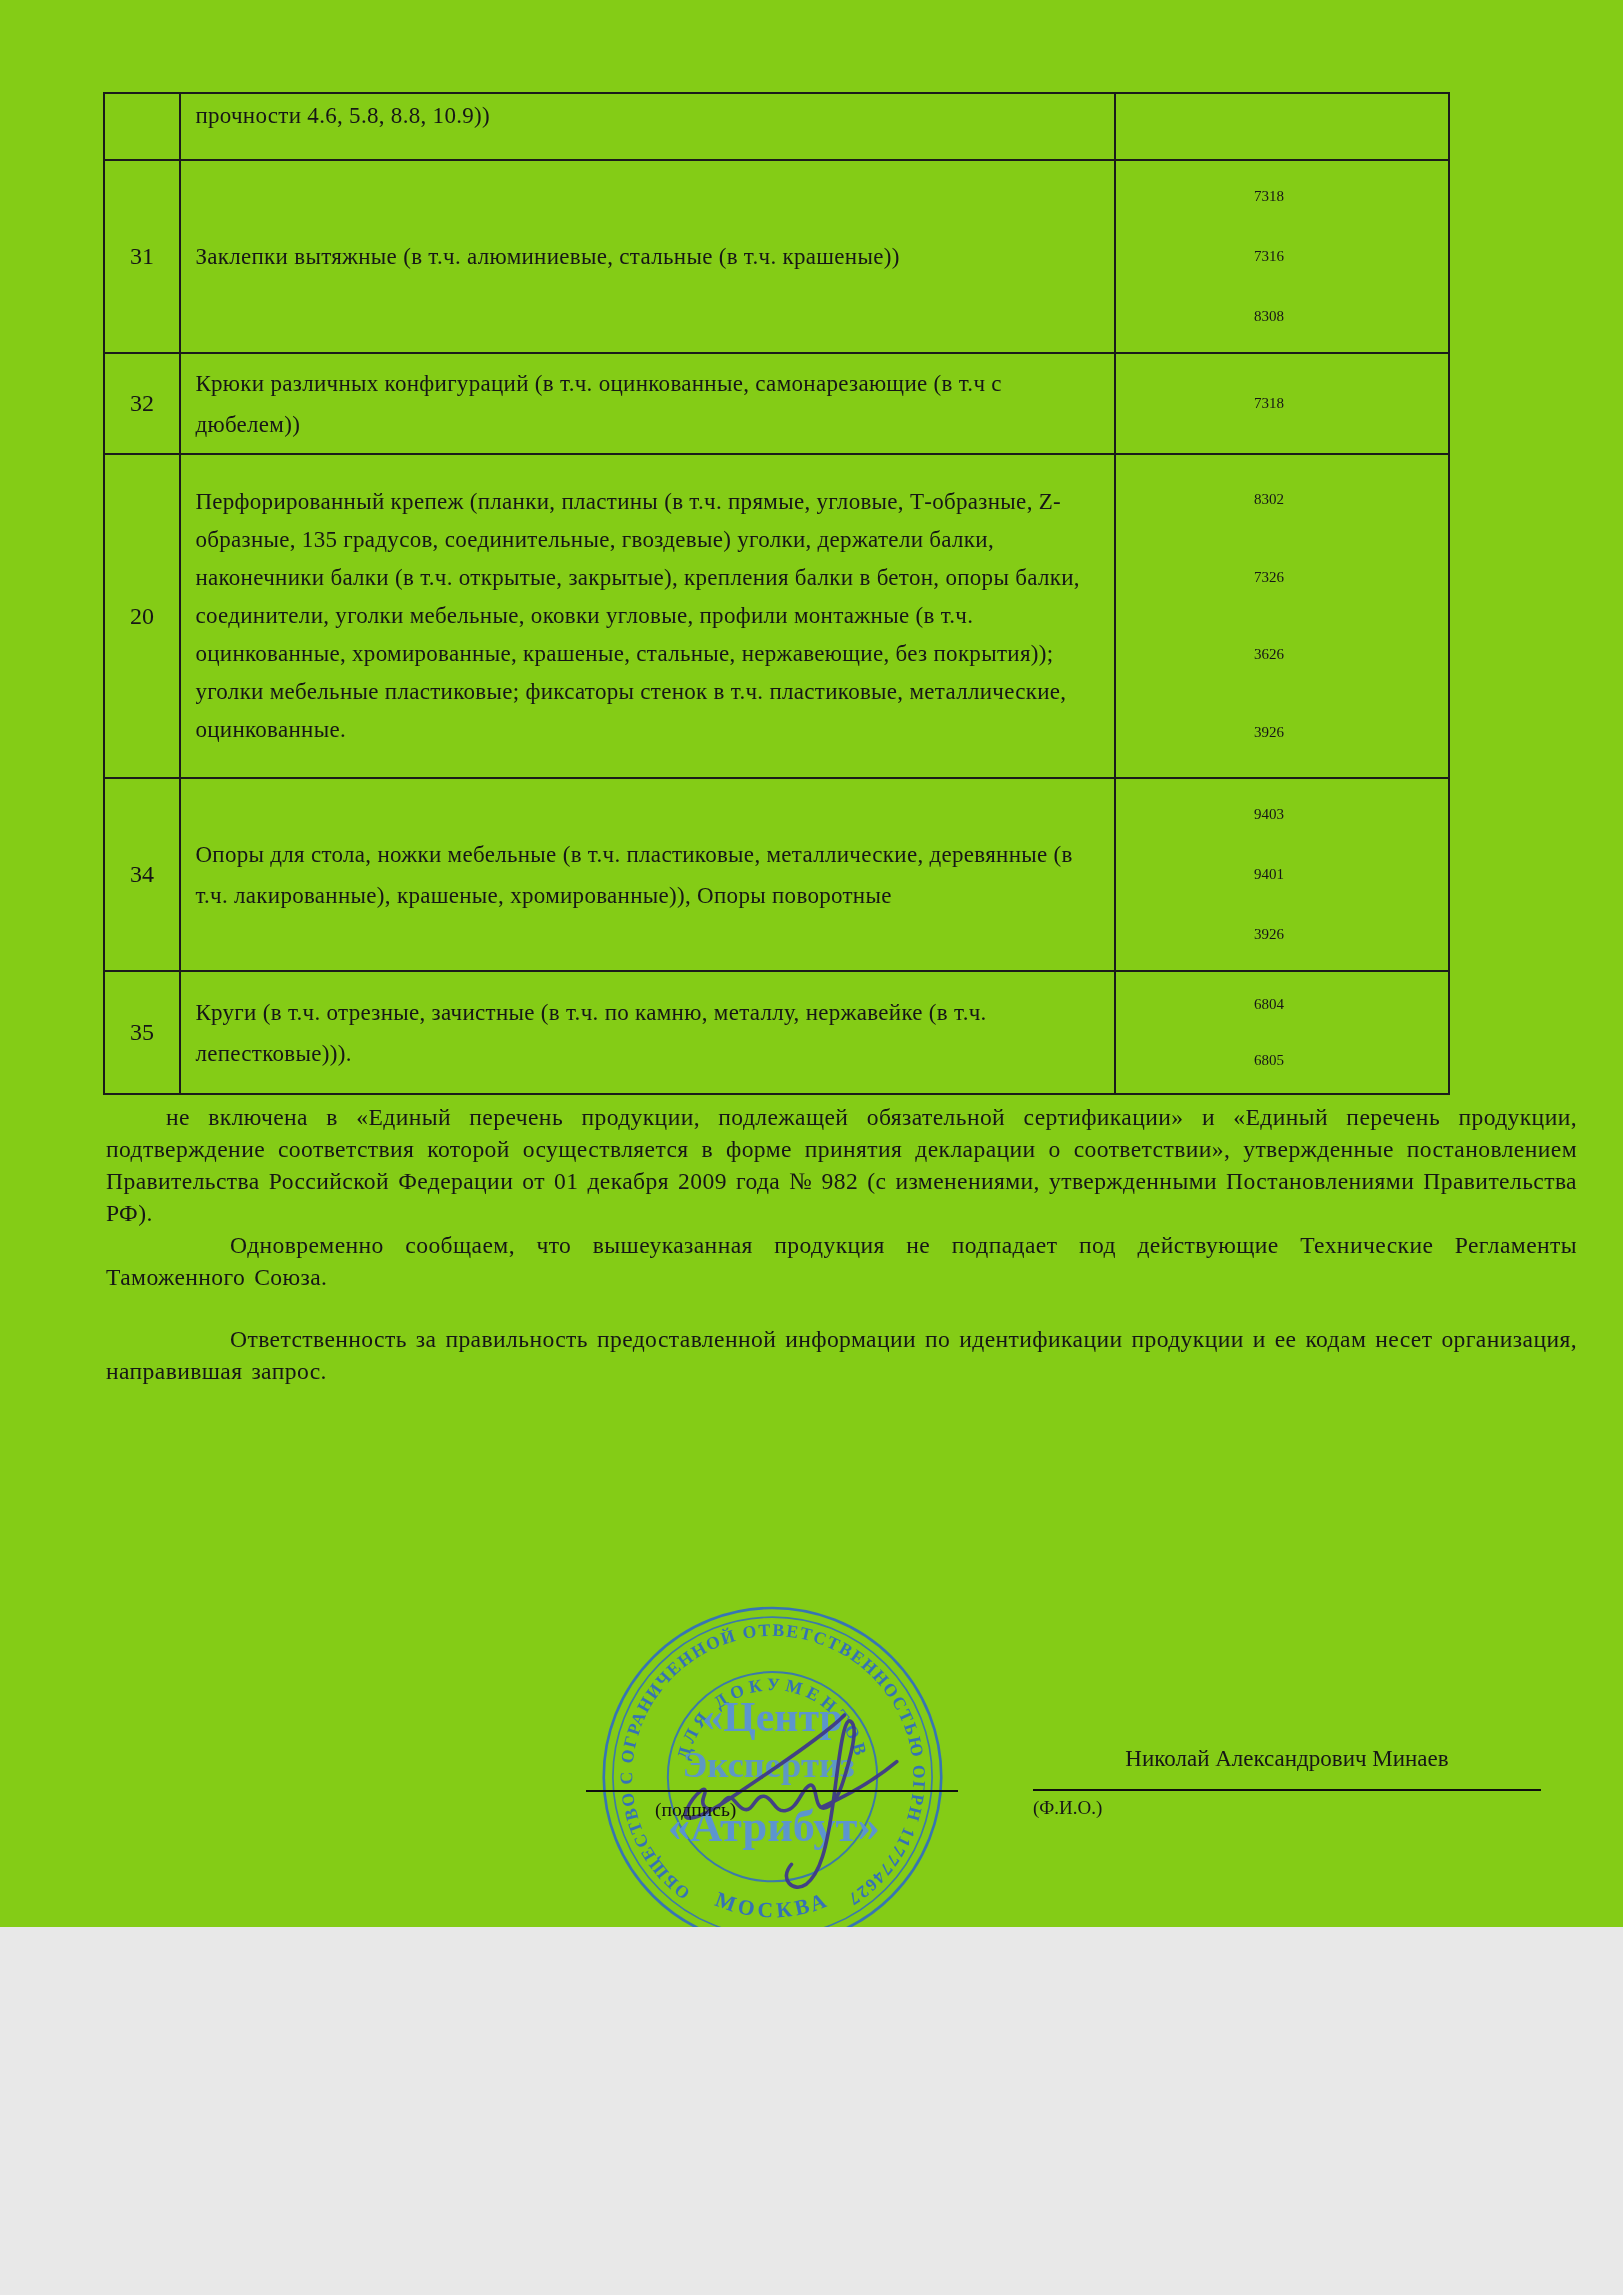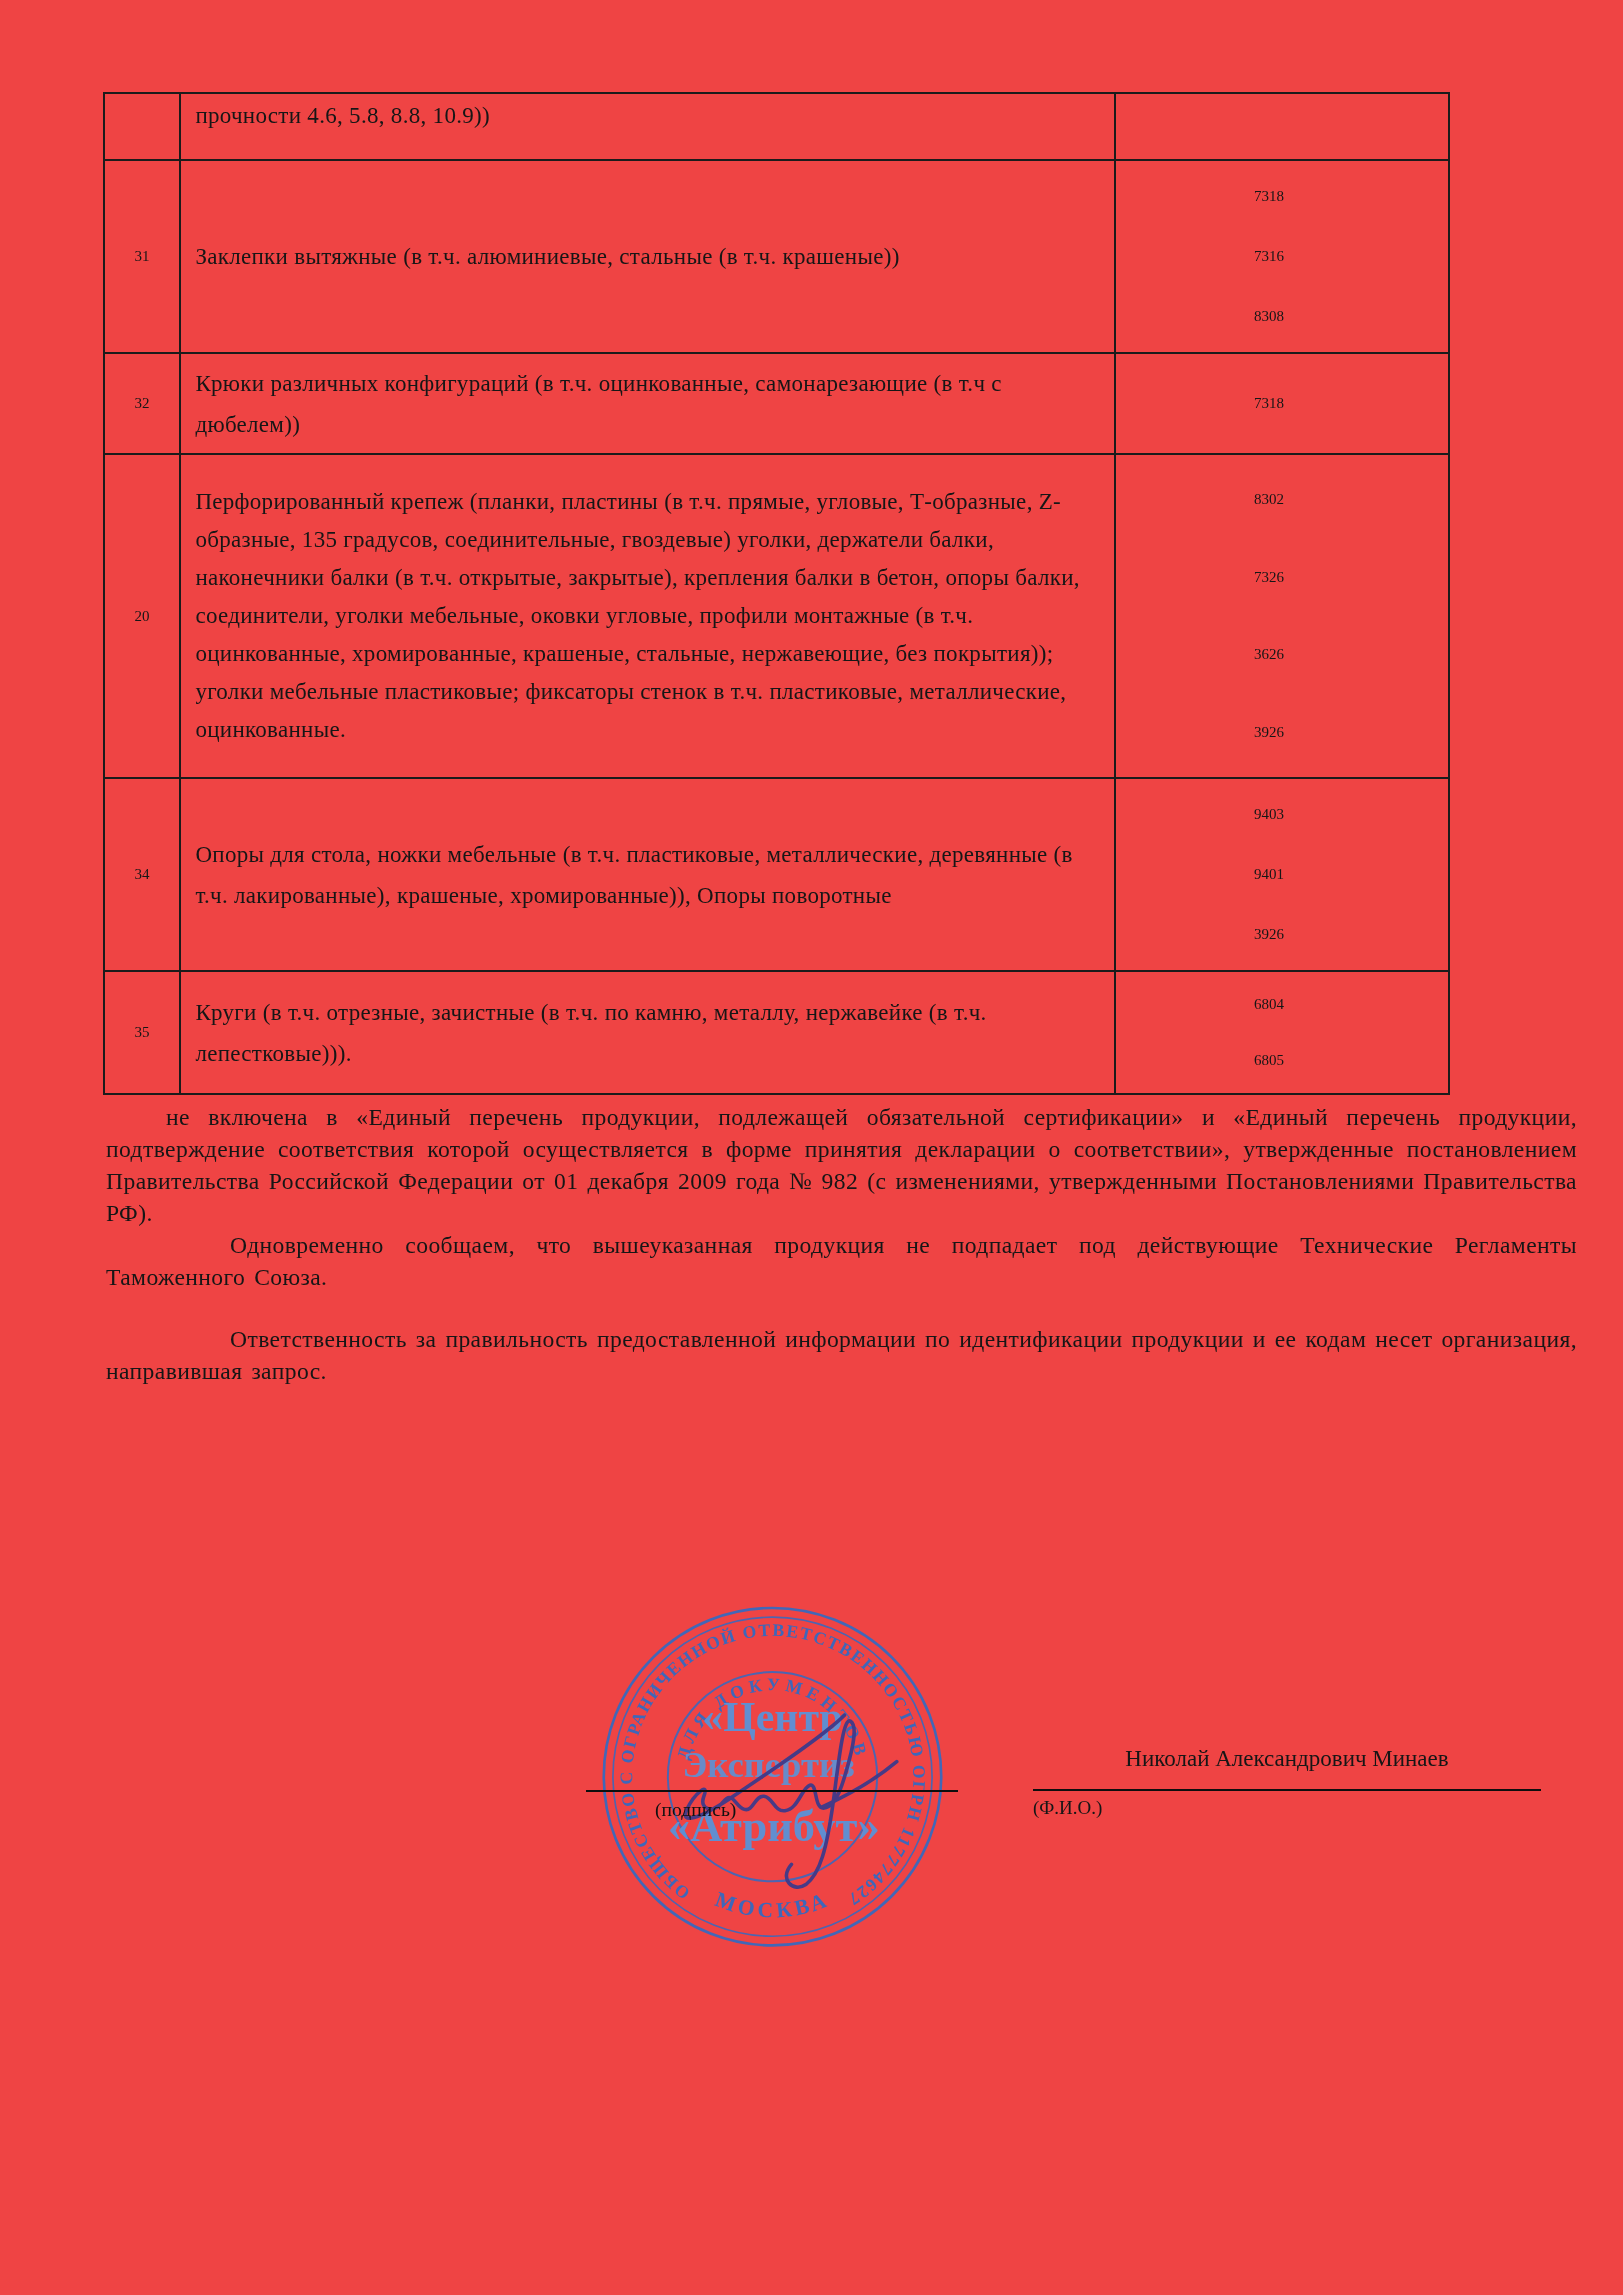--- a/index.html
+++ b/index.html
@@ -1,35 +1,35 @@
 <!DOCTYPE html>
 <html style="font-size:10.5px"><head>
 <meta charset="utf-8">
 <style>
   html,body{margin:0;padding:0;background:#e8e8e8;}
   .page{
     position:relative;
-    width:1623px;height:2295px;
-    background:#ef4444;
+    width:1623px;height:1927px;
+    background:#84cc16;
     font-family:"Liberation Serif", serif;
     color:#161616;
     overflow:hidden;
   }
   
   .doc-table{
     position:absolute;left:103px;top:92px;
     display:grid;
     grid-template-columns:74px 935px 334px;
     grid-template-rows:65px 193px 101px 324px 193px 123px;
     border:2.6px solid #1b1b1b;
   }
   .cell{border-left:2px solid #1b1b1b;border-top:2px solid #1b1b1b;box-sizing:border-box;}
   .cell.nl{border-left:none;}
   .cell.nt{border-top:none;}
-  .num-cell{display:flex;align-items:center;justify-content:center;font-size:15px;}
+  .num-cell{display:flex;align-items:center;justify-content:center;font-size:24px;}
   .desc-cell{
     display:flex;align-items:center;
     padding:3.9px 31px 3.9px 14.4px;
     font-size:23px;line-height:41px;letter-spacing:0.3px;
   }
   .desc-cell.top{align-items:flex-start;padding-top:6.5px;line-height:30px;}
   .codes-cell{
     display:flex;flex-direction:column;justify-content:space-around;align-items:center;
     font-size:15px;padding:5.2px 26px 5.2px 0;
   }

